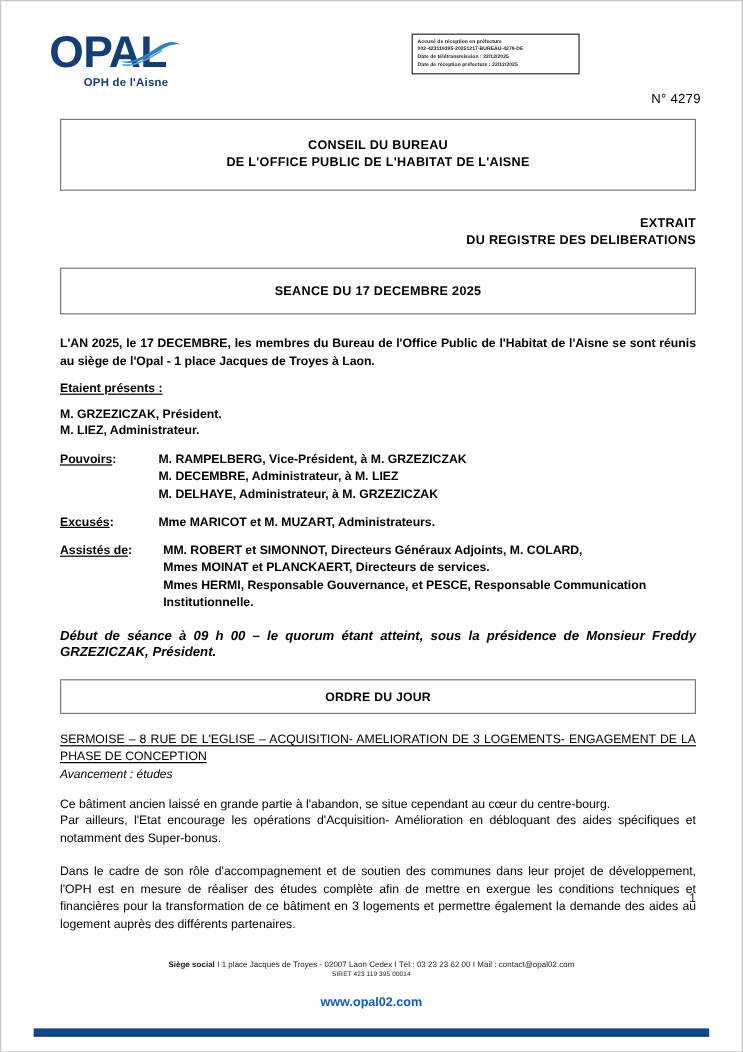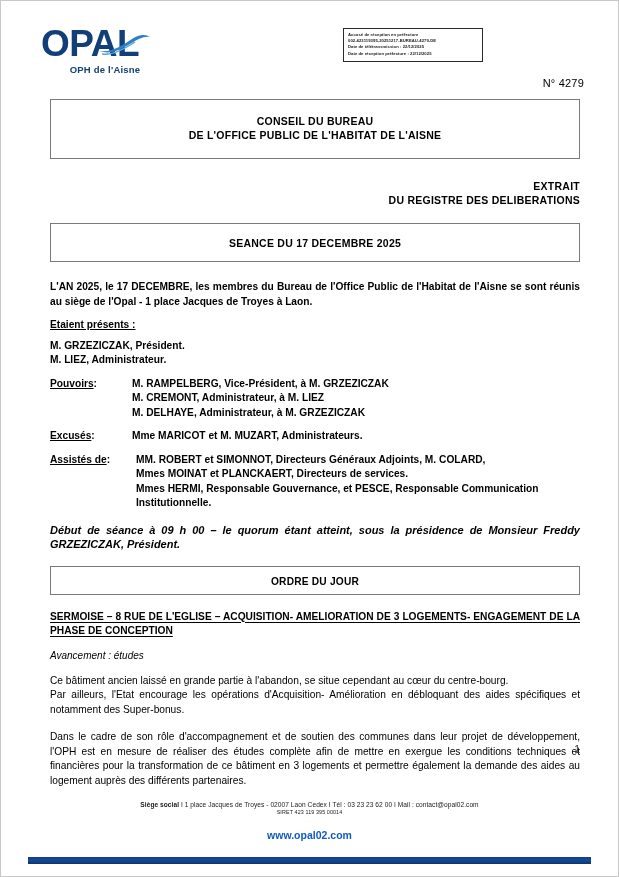--- a/index.html
+++ b/index.html
@@ -186,30 +186,30 @@
   }
   .box-odj span {
     font-size: 10.2px;
     font-weight: bold;
     letter-spacing: 0.2px;
   }
 
   .section-title {
     margin-top: 15px;
     font-size: 10.2px;
-    font-weight: bold;
+    font-weight: normal;
     line-height: 14px;
     text-align: justify;
     text-decoration: underline;
     text-underline-offset: 2px;
   }
   .avancement {
     font-style: italic;
     font-size: 10px;
-    margin-top: 12px;
+    margin-top: 2px;
   }
 
   .p {
     margin-top: 13px;
     font-size: 10.2px;
     line-height: 14.5px;
     text-align: justify;
   }
   .p.nogap { margin-top: 0; }
 
@@ -310,21 +310,21 @@
       <div class="bold">M. GRZEZICZAK, Président.</div>
       <div class="bold">M. LIEZ, Administrateur.</div>
 
       <div class="spacer-sm"></div>
       <div class="row">
         <div class="lbl">
           <u>Pouvoirs</u><span>:</span>
         </div>
         <div class="val">
           <div>M. RAMPELBERG, Vice-Président, à M. GRZEZICZAK</div>
-          <div>M. CREMONT, Administrateur, à M. LIEZ</div>
+          <div>M. DECEMBRE, Administrateur, à M. LIEZ</div>
           <div>M. DELHAYE, Administrateur, à M. GRZEZICZAK</div>
         </div>
       </div>
 
       <div class="spacer-sm"></div>
       <div class="row">
         <div class="lbl">
           <u>Excusés</u><span>:</span>
         </div>
         <div class="val">

